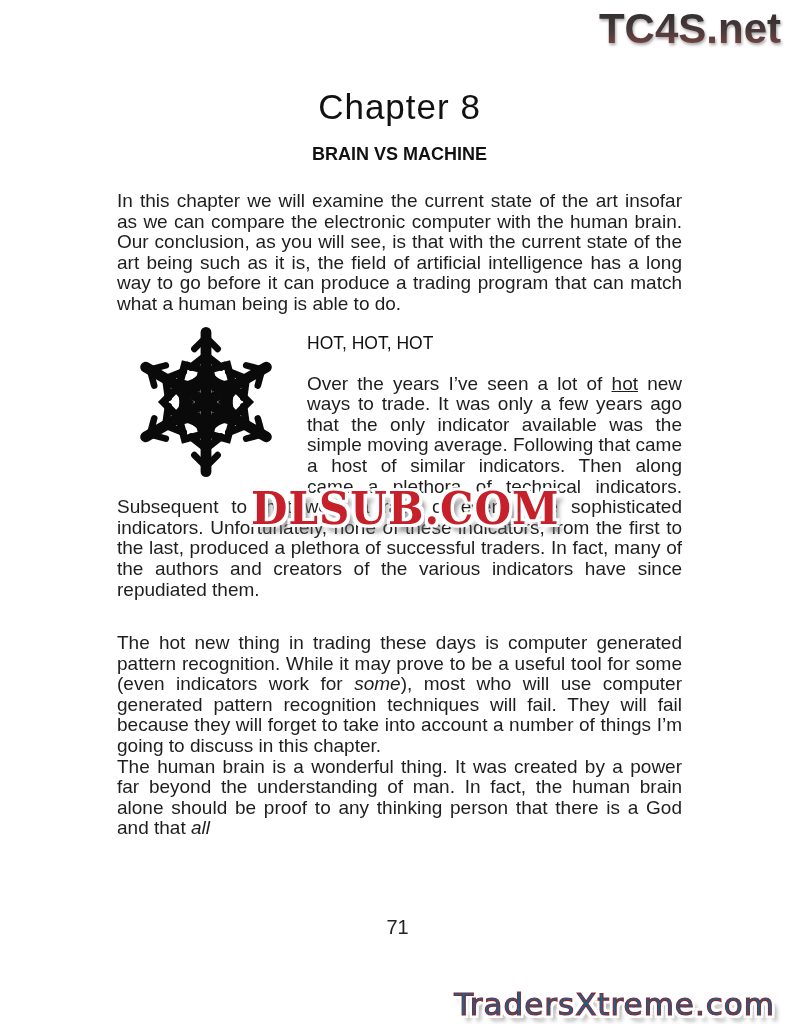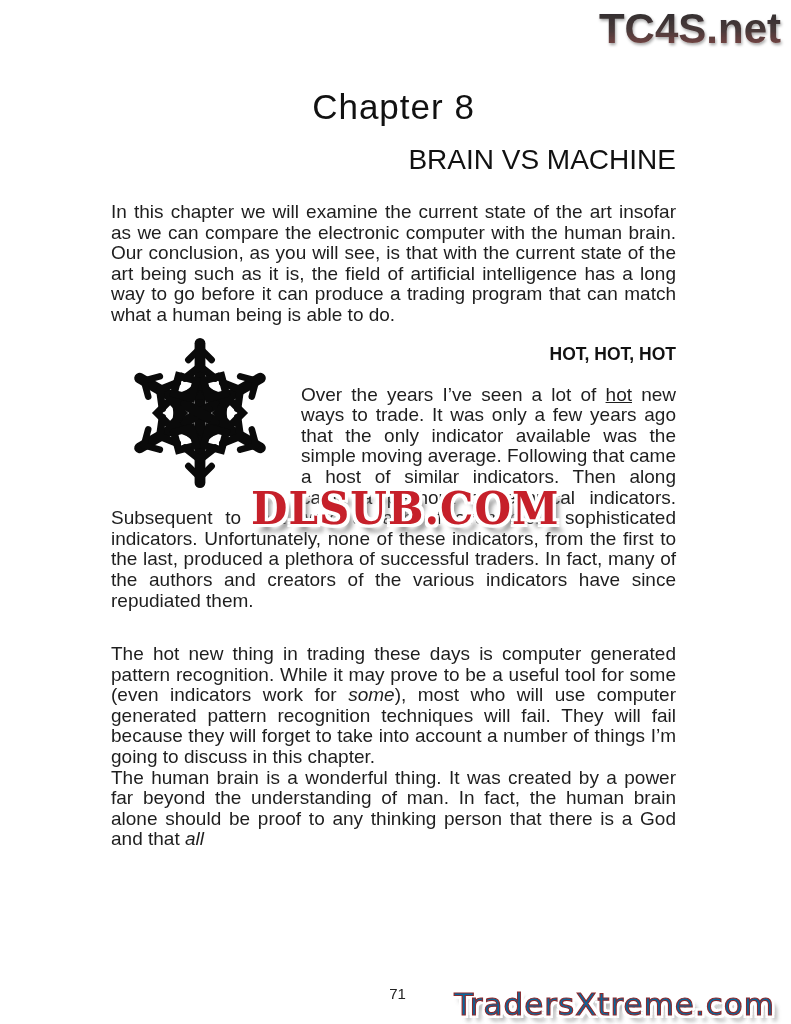--- a/index.html
+++ b/index.html
@@ -10,38 +10,38 @@
     background:#ffffff;
     margin:0 auto;
     overflow:hidden;
     font-family:"Liberation Sans", sans-serif;
     color:#1e1e1e;
   }
   
   .tc4s-logo { position:absolute; top:0px; right:4px; width:220px; height:56px; }
   
   .content {
-    position:absolute; left:111px; top:86px; width:565px;
+    position:absolute; left:117px; top:86px; width:565px;
   }
   .chapter-title {
     font-size:35px; font-weight:400; text-align:center;
     letter-spacing:1px; line-height:42px; color:#111;
   }
   .section-title {
-    font-size:28px; font-weight:400; text-align:right;
+    font-size:18px; font-weight:700; text-align:center;
     margin-top:16px; color:#111;
   }
   p.body-text {
     font-size:19px; line-height:20.6px; text-align:justify;
     color:#1e1e1e;
   }
   p.first-para { margin-top:26px; }
   p.spaced { margin-top:33px; }
   .mini-heading {
-    font-size:17.5px; font-weight:700; text-align:right;
+    font-size:17.5px; font-weight:400; text-align:left;
     margin-top:18px; margin-bottom:20px; color:#111;
   }
   .patterns-heading { margin-top:22px; margin-bottom:21px; }
   .snowflake-float {
     float:left; width:178px; height:172px;
     margin:4px 12px 2px 0;
   }
   .u { text-decoration:underline; }
   i { font-style:italic; }
   
@@ -51,22 +51,22 @@
     font-weight:700; font-size:42px; letter-spacing:1px;
     color:#c6202a;
     transform:scaleY(1.08);
     text-shadow:
       -3px -3px 0 #fff, 3px -3px 0 #fff, -3px 3px 0 #fff, 3px 3px 0 #fff,
       -3px 0 0 #fff, 3px 0 0 #fff, 0 -3px 0 #fff, 0 3px 0 #fff,
       6px 7px 4px rgba(110,110,110,0.65);
     white-space:nowrap;
   }
   .page-number {
-    position:absolute; left:115px; top:985px; width:565px;
-    text-align:center; font-size:15px; color:#222;
+    position:absolute; left:115px; top:916px; width:565px;
+    text-align:center; font-size:20px; color:#222;
   }
   
   .footer-logo {
     position:absolute; right:16px; bottom:2px;
     font-family:"DejaVu Sans", sans-serif;
     font-weight:400; font-size:31px; letter-spacing:1px;
     color:#0369a1;
     -webkit-text-stroke:1.2px #8a2a2e;
     text-shadow:
       -3px -3px 0 #fff, 3px -3px 0 #fff, -3px 3px 0 #fff, 3px 3px 0 #fff,

